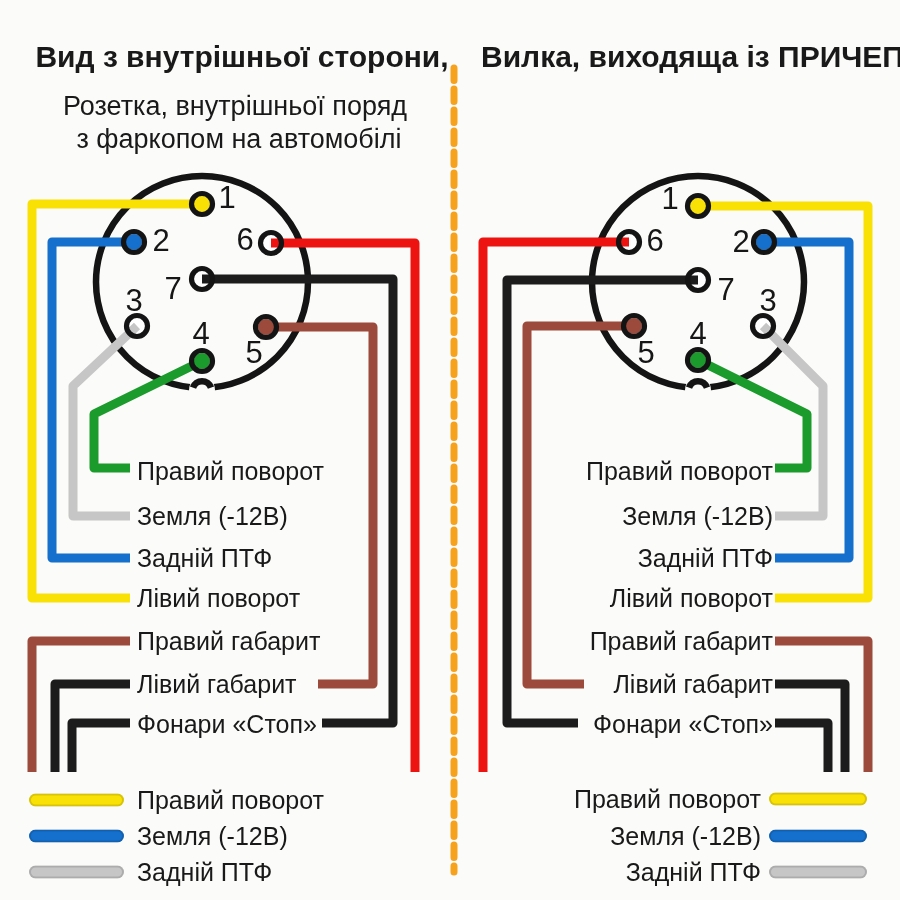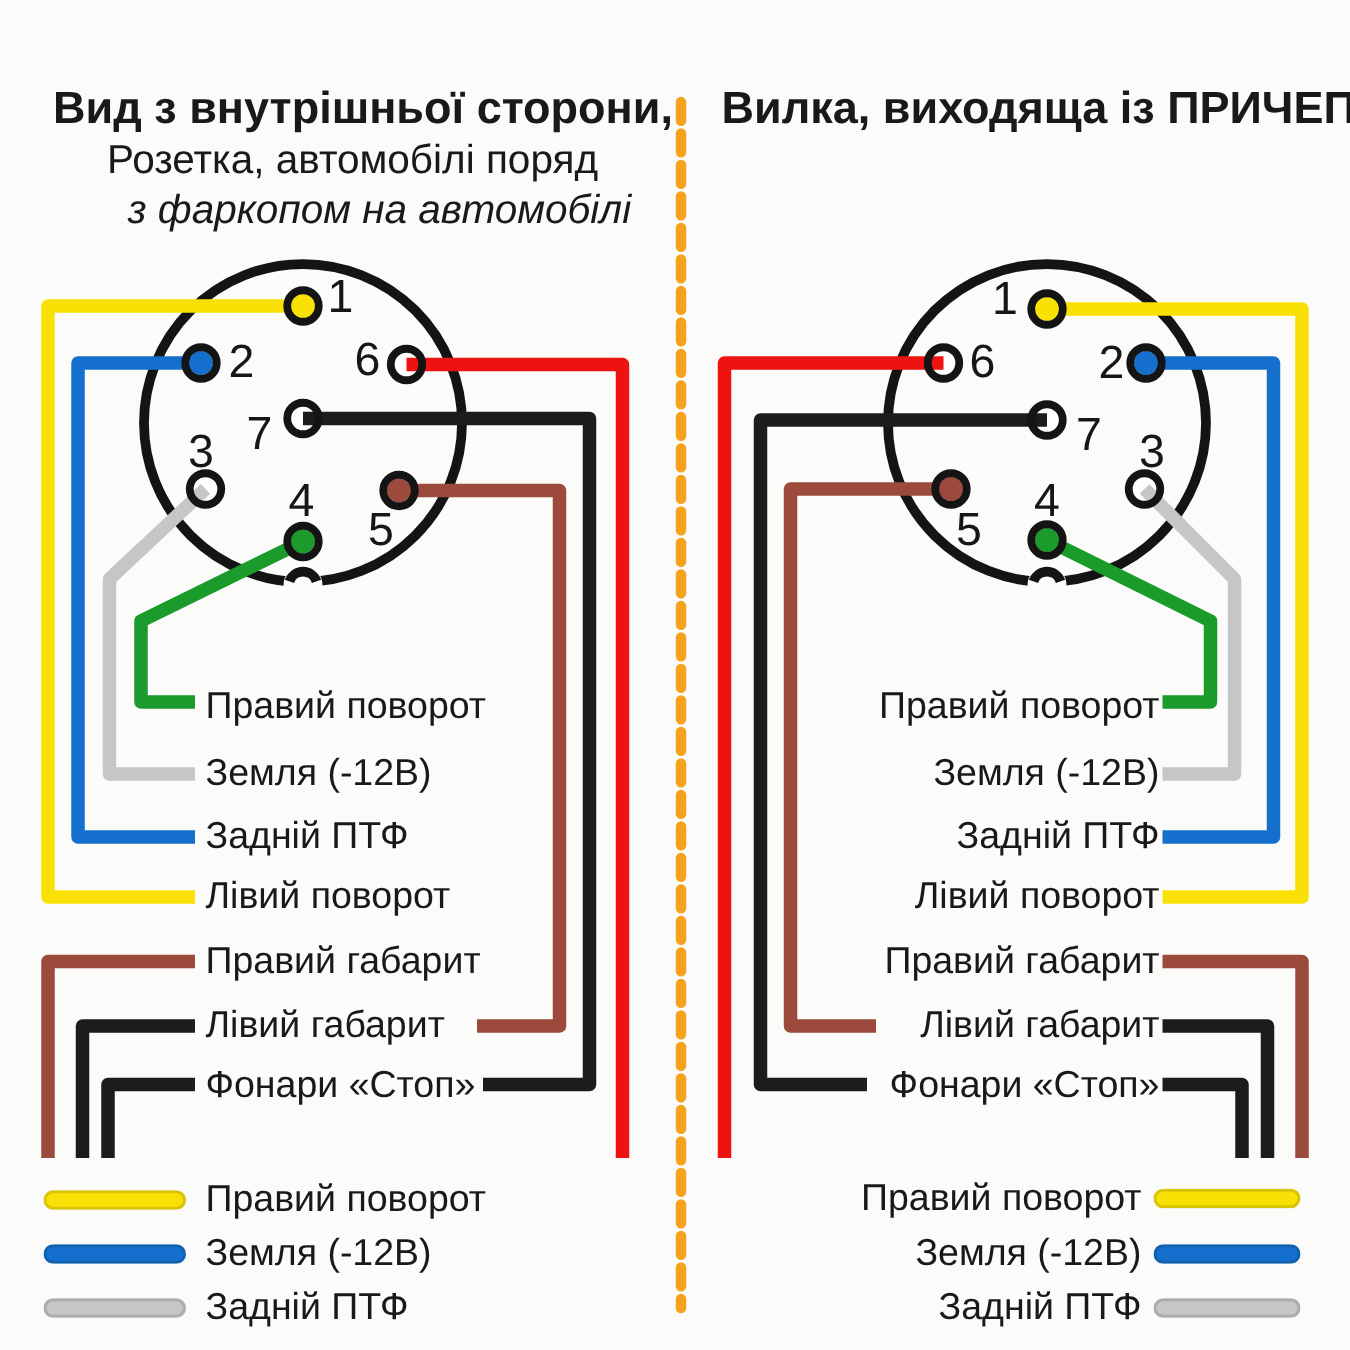--- a/index.html
+++ b/index.html
@@ -9,21 +9,21 @@
     font-family:"Liberation Sans", sans-serif;
     color:#191919;
   }
   .stage svg{position:absolute;left:0;top:0;}
   .outline{fill:none;stroke:#141414;stroke-width:6.5;}
   .wire{fill:none;stroke-width:9;stroke-linejoin:round;stroke-linecap:butt;}
   .ring{fill:none;stroke:#141414;stroke-width:5.2;}
   .pinnum{font-family:"Liberation Sans",sans-serif;font-size:31px;fill:#161616;text-anchor:middle;}
   .divider{fill:none;stroke-width:7;stroke-dasharray:12.5 8.5;stroke-linecap:round;}
   .txt{position:absolute;white-space:nowrap;line-height:1.15;transform:translateY(-50%);}
-  .title{font-size:30px;font-weight:600;text-align:center;margin-top:16px;}
+  .title{font-size:30px;font-weight:600;text-align:center;}
   .subtitle{font-size:27px;font-weight:400;text-align:center;}
   .wlabel{font-size:25px;font-weight:400;}
   .lft{left:137px;}
   .rgt{right:127px;text-align:right;}
   .legbar{position:absolute;height:13px;border:2px solid rgba(0,0,0,0.13);
           border-radius:8px;transform:translateY(-50%);box-sizing:border-box;}
   .legbar.l{left:29px;width:95px;}
   .legbar.r{left:769px;width:98px;}
   .leglabel-l{left:137px;}
   .leglabel-r{right:139px;text-align:right;}
@@ -126,22 +126,22 @@
       <text class="pinnum" x="741" y="252">2</text>
       <text class="pinnum" x="768" y="311">3</text>
       <text class="pinnum" x="698" y="344">4</text>
       <text class="pinnum" x="646" y="363">5</text>
       <text class="pinnum" x="655" y="251">6</text>
       <text class="pinnum" x="726" y="300">7</text>
     </g>
   </svg>
 
   <div class="txt title" style="left:27px;top:57px;width:430px;">Вид з внутрішньої сторони,</div>
-  <div class="txt subtitle" style="left:30px;top:107px;width:410px;">Розетка, автомобілі поряд</div>
-  <div class="txt subtitle" style="left:48px;top:140px;width:410px;font-style:italic;">з фаркопом на автомобілі</div>
+  <div class="txt subtitle" style="left:30px;top:107px;width:410px;">Розетка, внутрішньої поряд</div>
+  <div class="txt subtitle" style="left:34px;top:140px;width:410px;">з фаркопом на автомобілі</div>
   <div class="txt title" style="left:481px;top:57px;width:420px;">Вилка, виходяща із ПРИЧЕПА</div>
 
   <div class="txt wlabel lft" style="top:471px;">Правий поворот</div>
   <div class="txt wlabel lft" style="top:516px;">Земля (-12В)</div>
   <div class="txt wlabel lft" style="top:558px;">Задній ПТФ</div>
   <div class="txt wlabel lft" style="top:598px;">Лівий поворот</div>
   <div class="txt wlabel lft" style="top:641px;">Правий габарит</div>
   <div class="txt wlabel lft" style="top:684px;">Лівий габарит</div>
   <div class="txt wlabel lft" style="top:724px;">Фонари «Стоп»</div>
 

